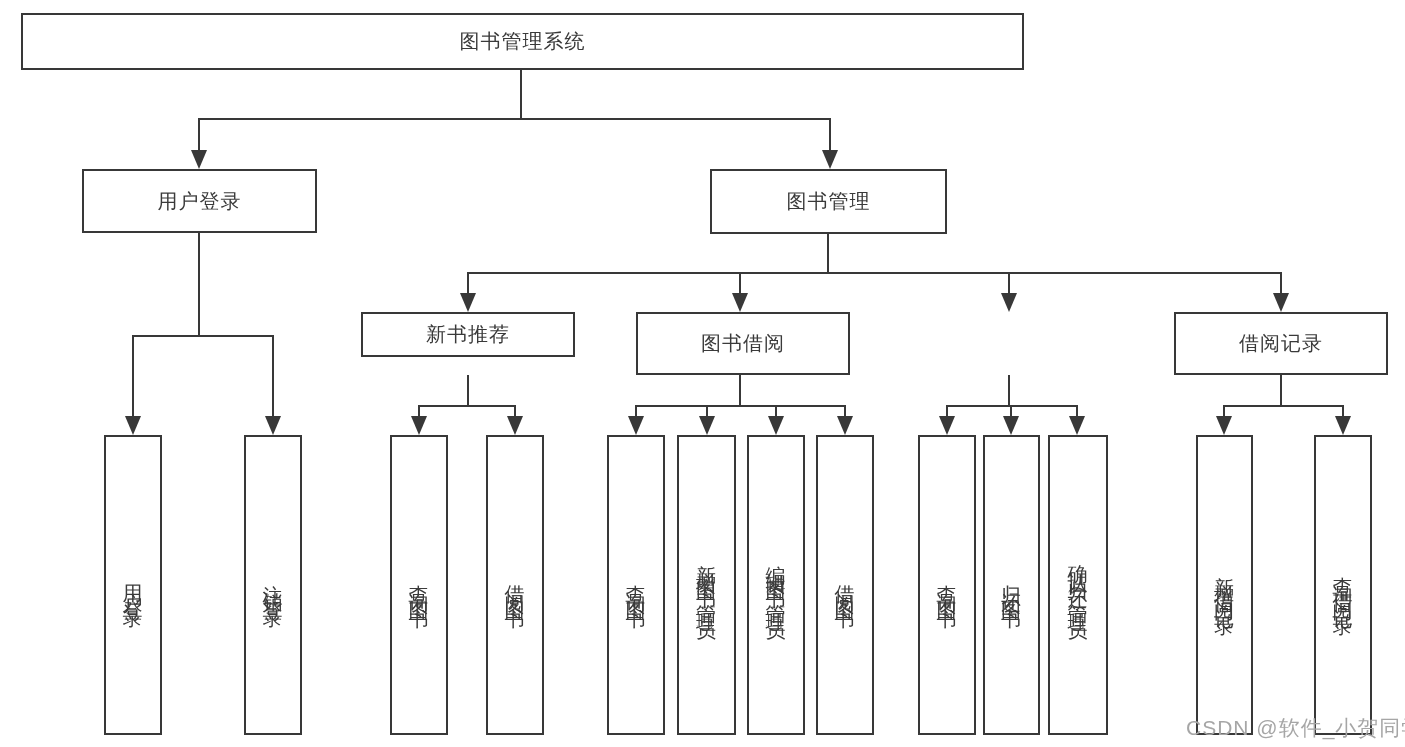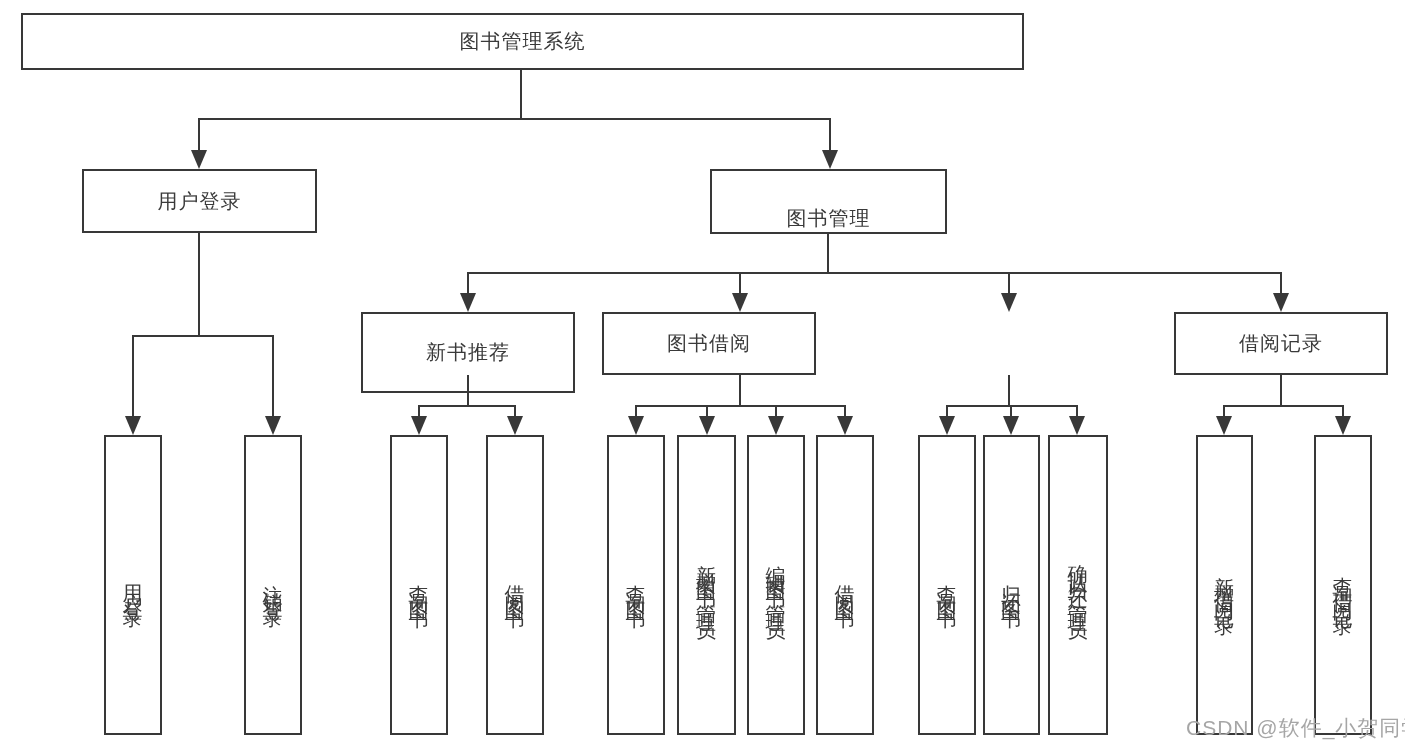--- a/index.html
+++ b/index.html
@@ -64,21 +64,21 @@
   <div class="vline" style="left:520px; top:70px; height:49px;"></div>
   <div class="hline" style="left:198px; top:118px; width:633px;"></div>
   <div class="vline" style="left:198px; top:118px; height:36px;"></div>
   <div class="arrow" style="left:191px; top:150px;"></div>
   <div class="vline" style="left:829px; top:118px; height:36px;"></div>
   <div class="arrow" style="left:822px; top:150px;"></div>
 
   <div class="box" style="left:82px; top:169px; width:235px; height:64px;">
     <span>用户登录</span>
   </div>
-  <div class="box" style="left:710px; top:169px; width:237px; height:65px;align-items:flex-end;">
+  <div class="box" style="left:710px; top:169px; width:237px; height:65px;">
     <span>图书管理</span>
   </div>
 
   <div class="vline" style="left:198px; top:233px; height:104px;"></div>
   <div class="hline" style="left:132px; top:335px; width:142px;"></div>
   <div class="vline" style="left:132px; top:335px; height:85px;"></div>
   <div class="arrow" style="left:125px; top:416px;"></div>
   <div class="vline" style="left:272px; top:335px; height:85px;"></div>
   <div class="arrow" style="left:265px; top:416px;"></div>
 
@@ -86,24 +86,24 @@
   <div class="hline" style="left:467px; top:272px; width:815px;"></div>
   <div class="vline" style="left:467px; top:272px; height:25px;"></div>
   <div class="arrow" style="left:460px; top:293px;"></div>
   <div class="vline" style="left:739px; top:272px; height:25px;"></div>
   <div class="arrow" style="left:732px; top:293px;"></div>
   <div class="vline" style="left:1008px; top:272px; height:25px;"></div>
   <div class="arrow" style="left:1001px; top:293px;"></div>
   <div class="vline" style="left:1280px; top:272px; height:25px;"></div>
   <div class="arrow" style="left:1273px; top:293px;"></div>
 
-  <div class="box" style="left:361px; top:312px; width:214px; height:81px;">
+  <div class="box" style="left:361px; top:312px; width:214px; height:45px;">
     <span>新书推荐</span>
   </div>
-  <div class="box" style="left:602px; top:312px; width:214px; height:63px;">
+  <div class="box" style="left:636px; top:312px; width:214px; height:63px;">
     <span>图书借阅</span>
   </div>
   <div class="box" style="left:1174px; top:312px; width:214px; height:63px;">
     <span>借阅记录</span>
   </div>
 
   <div class="vline" style="left:467px; top:375px; height:32px;"></div>
   <div class="hline" style="left:418px; top:405px; width:98px;"></div>
   <div class="vline" style="left:418px; top:405px; height:16px;"></div>
   <div class="arrow" style="left:411px; top:416px;"></div>

